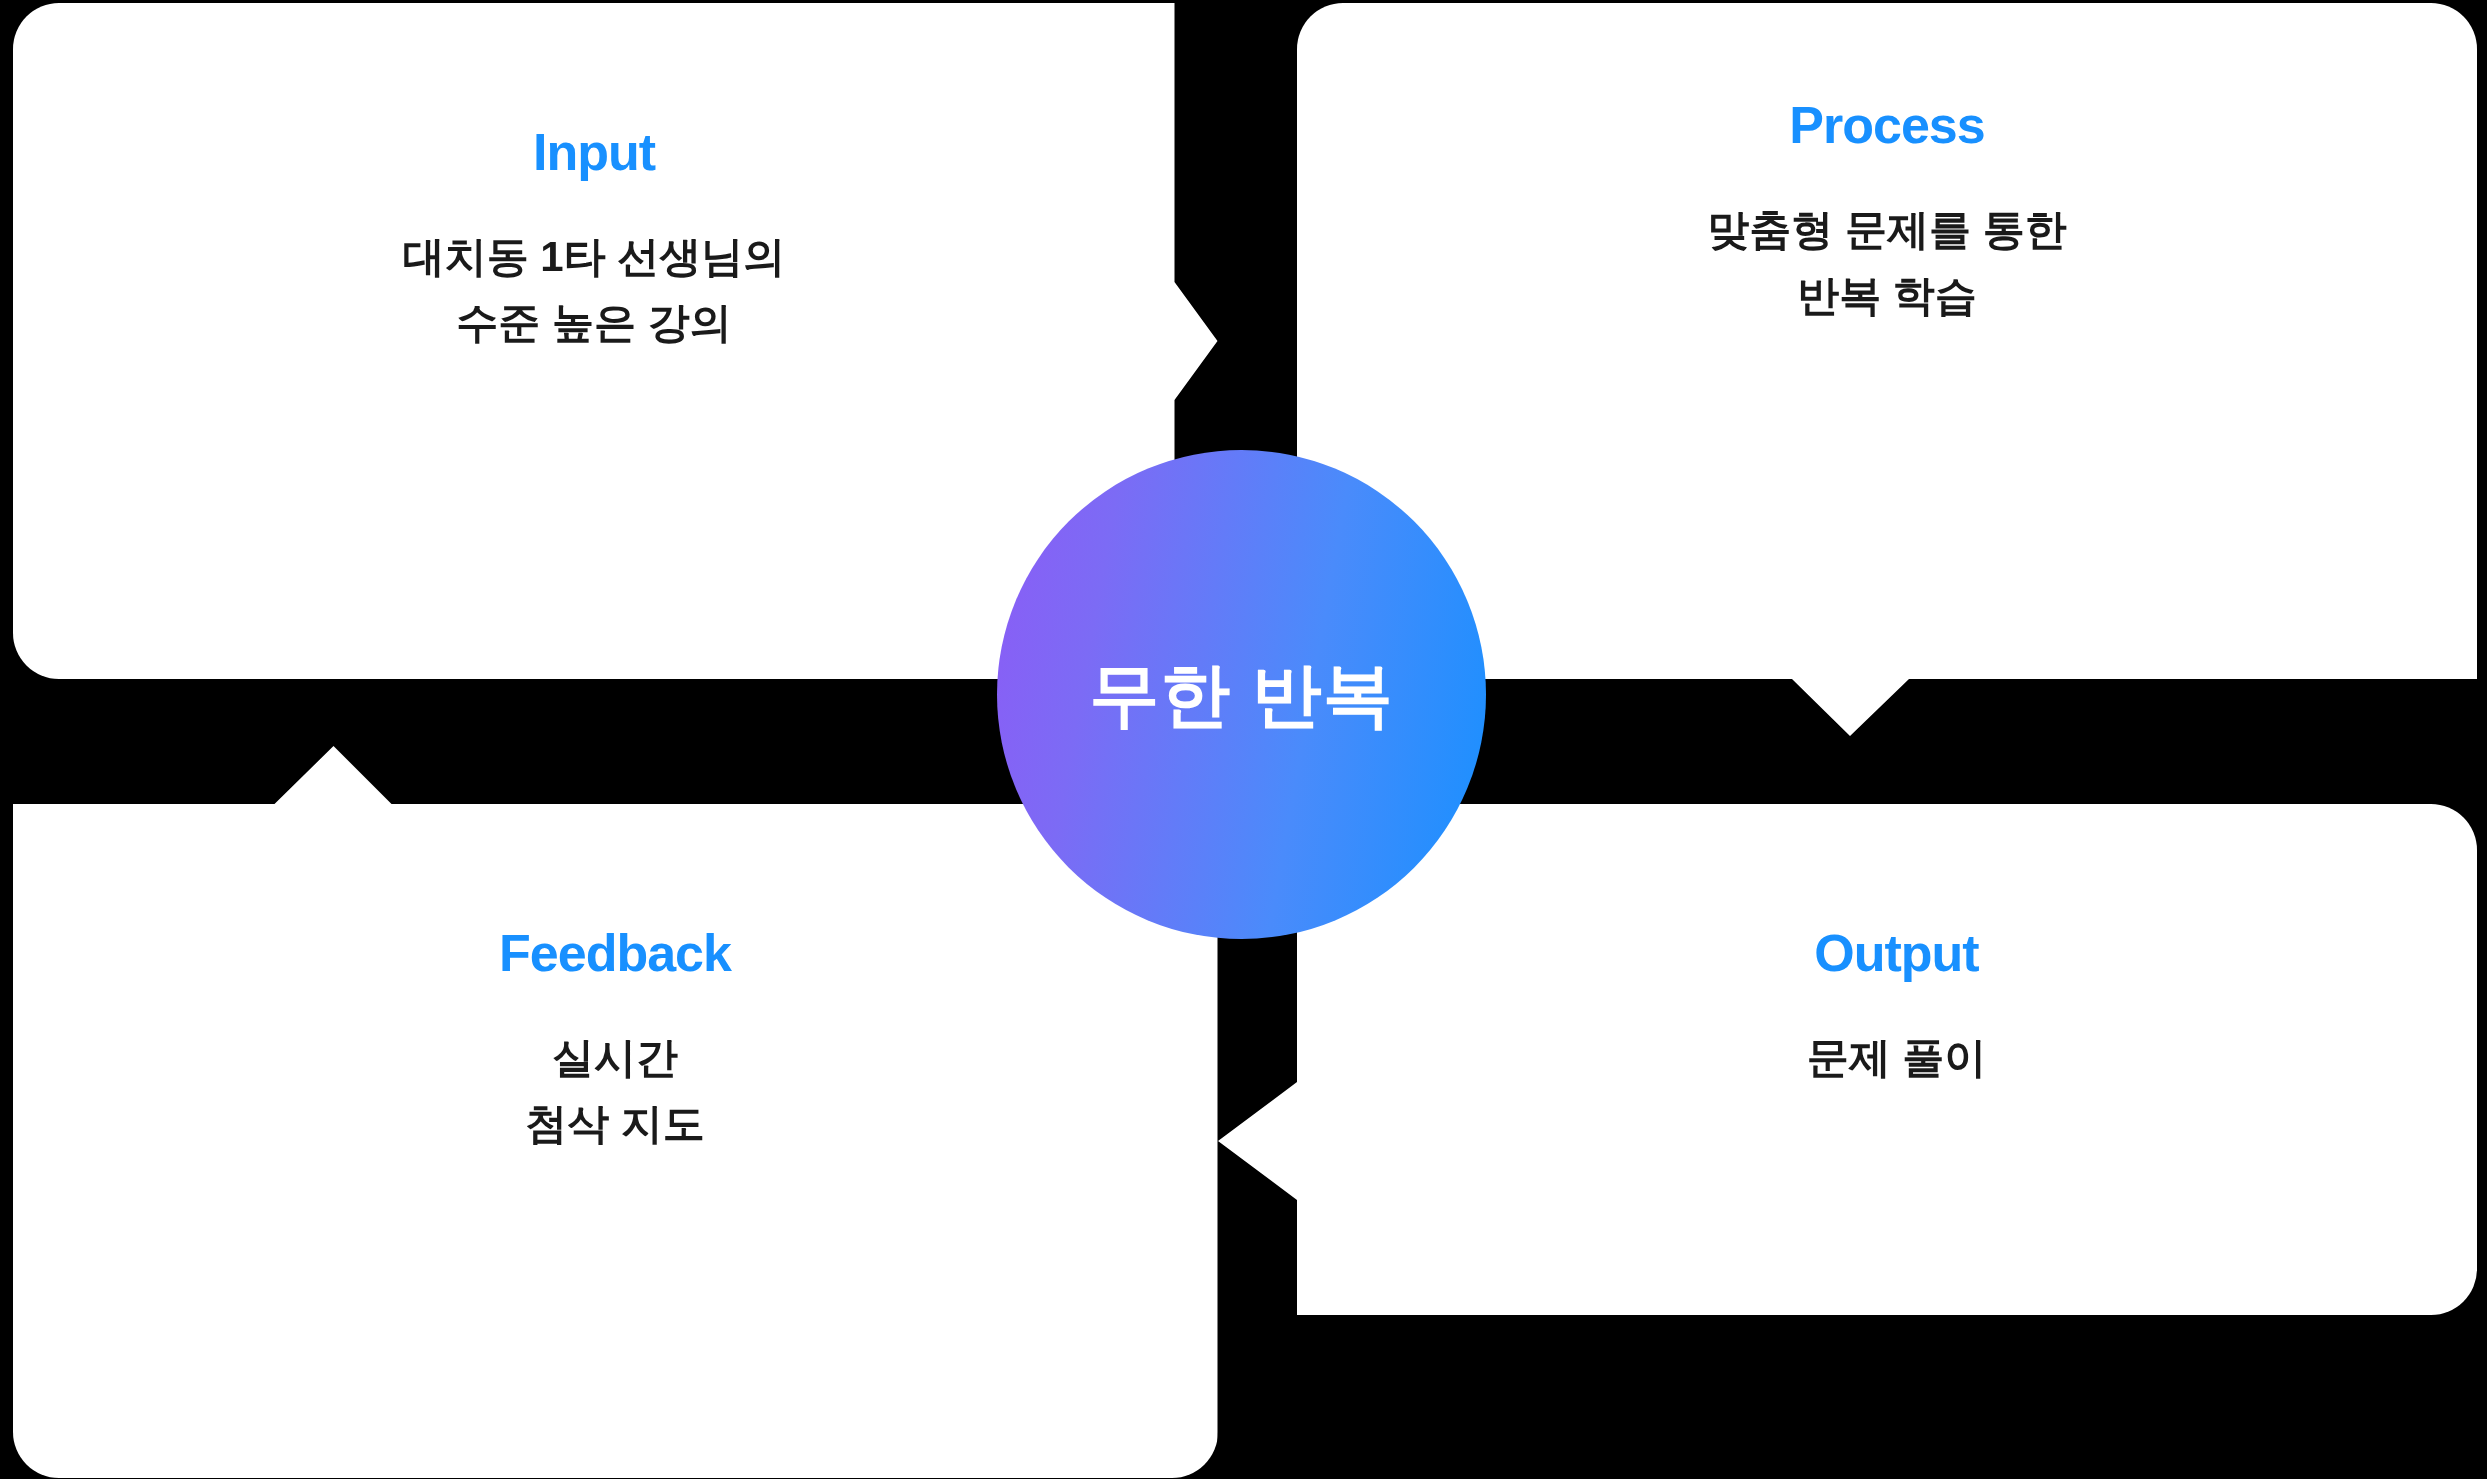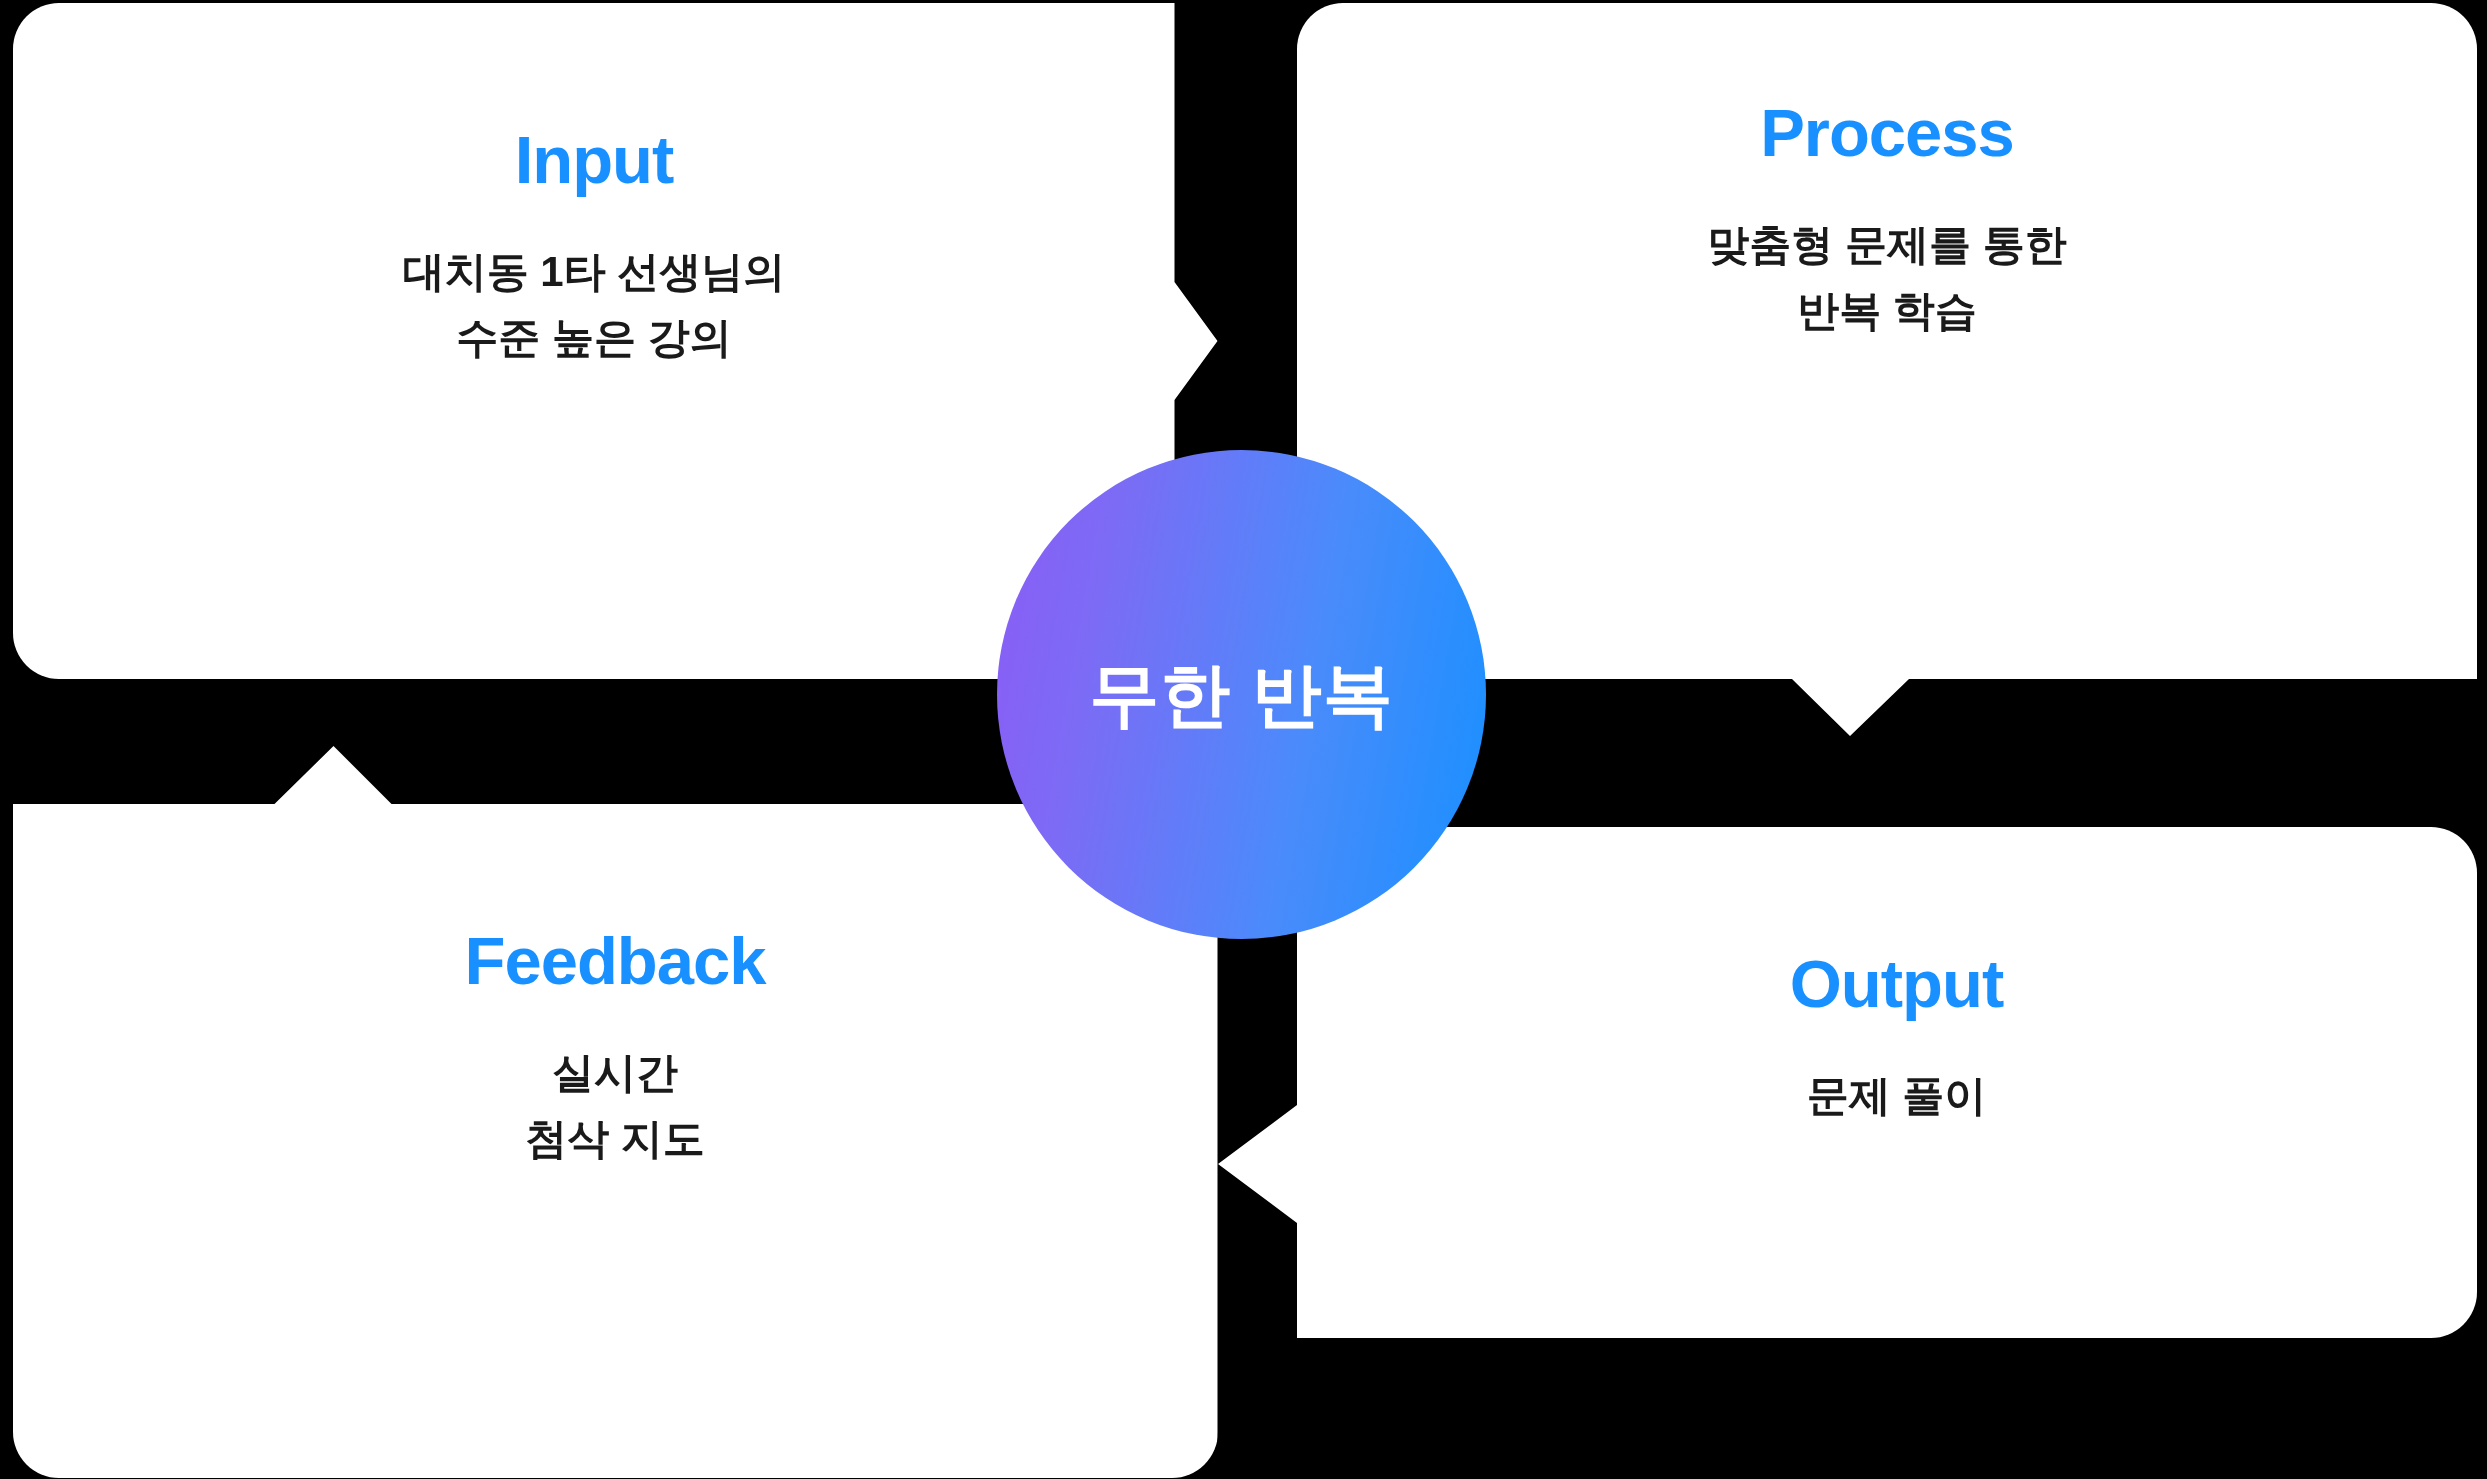--- a/index.html
+++ b/index.html
@@ -26,21 +26,21 @@
     background: #ffffff;
     display: flex;
     flex-direction: column;
     align-items: center;
     justify-content: flex-start;
     box-sizing: border-box;
   }
 
   .card-title {
     color: #1890FF;
-    font-size: 67px;
+    font-size: 52px;
     font-weight: 700;
     letter-spacing: -1px;
     line-height: 1;
     white-space: nowrap;
     text-align: center;
   }
 
   .card-body {
     color: #1a1a1a;
     font-size: 42px;
@@ -90,21 +90,21 @@
     -webkit-clip-path: polygon(
         0 58px, 262px 58px, 321px 0, 379px 58px,
         1205px 58px, 1205px 732px, 0 732px);
     clip-path: polygon(
         0 58px, 262px 58px, 321px 0, 379px 58px,
         1205px 58px, 1205px 732px, 0 732px);
   }
 
   
   #card-output {
-    left: 1218px;  top: 827px;  width: 1259px;  height: 511px;
+    left: 1218px;  top: 804px;  width: 1259px;  height: 511px;
     border-radius: 46px;
     padding-top: 123px;
     -webkit-clip-path: polygon(
         79px 0, 1259px 0, 1259px 674px, 79px 674px,
         79px 396px, 0 337px, 79px 278px);
     clip-path: polygon(
         79px 0, 1259px 0, 1259px 674px, 79px 674px,
         79px 396px, 0 337px, 79px 278px);
     padding-left: 98px;
   }

